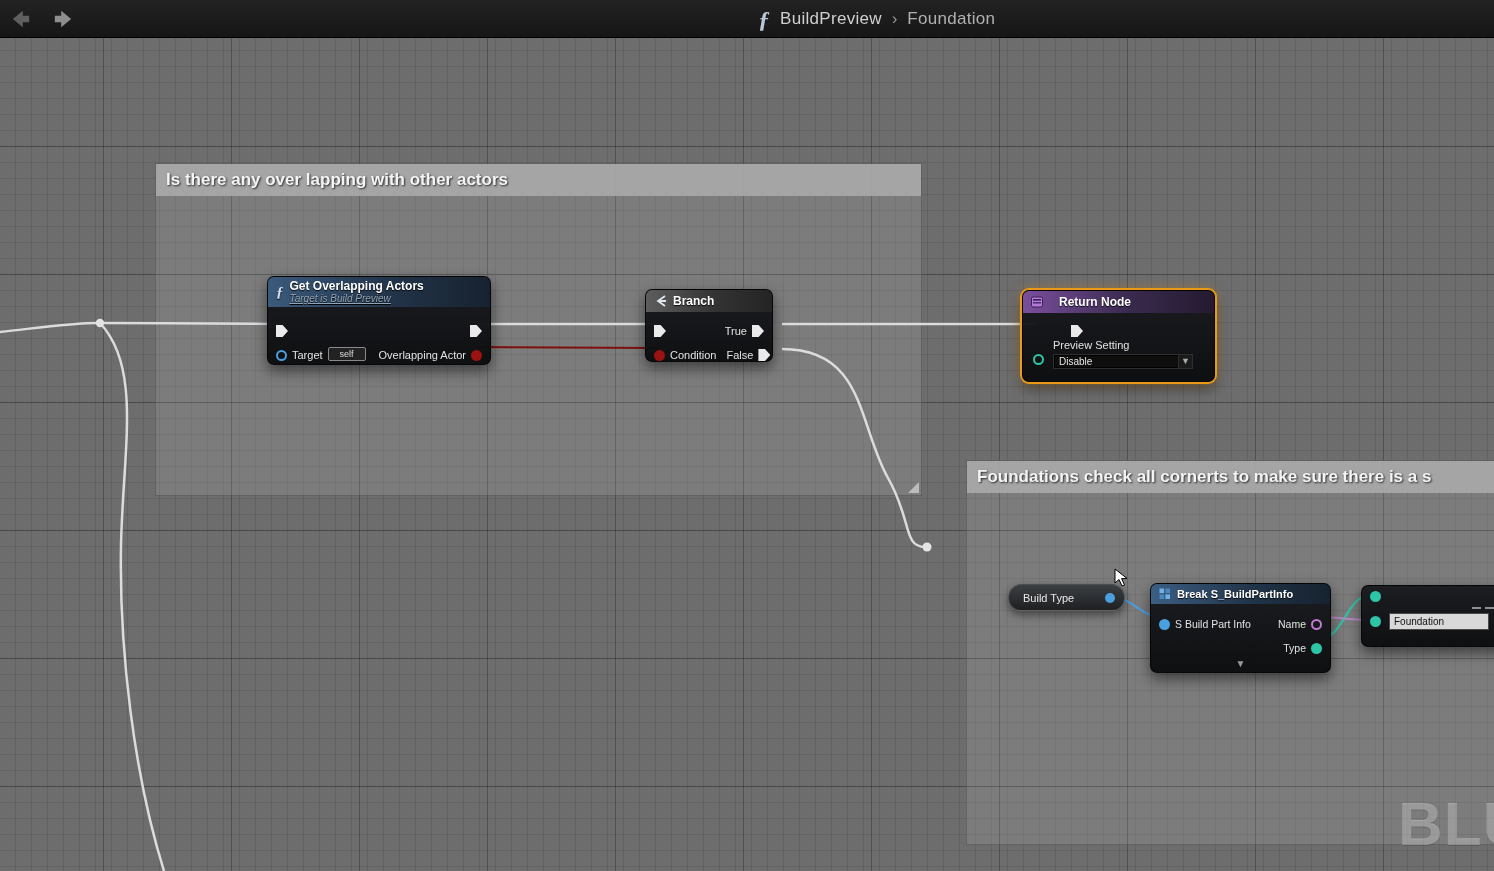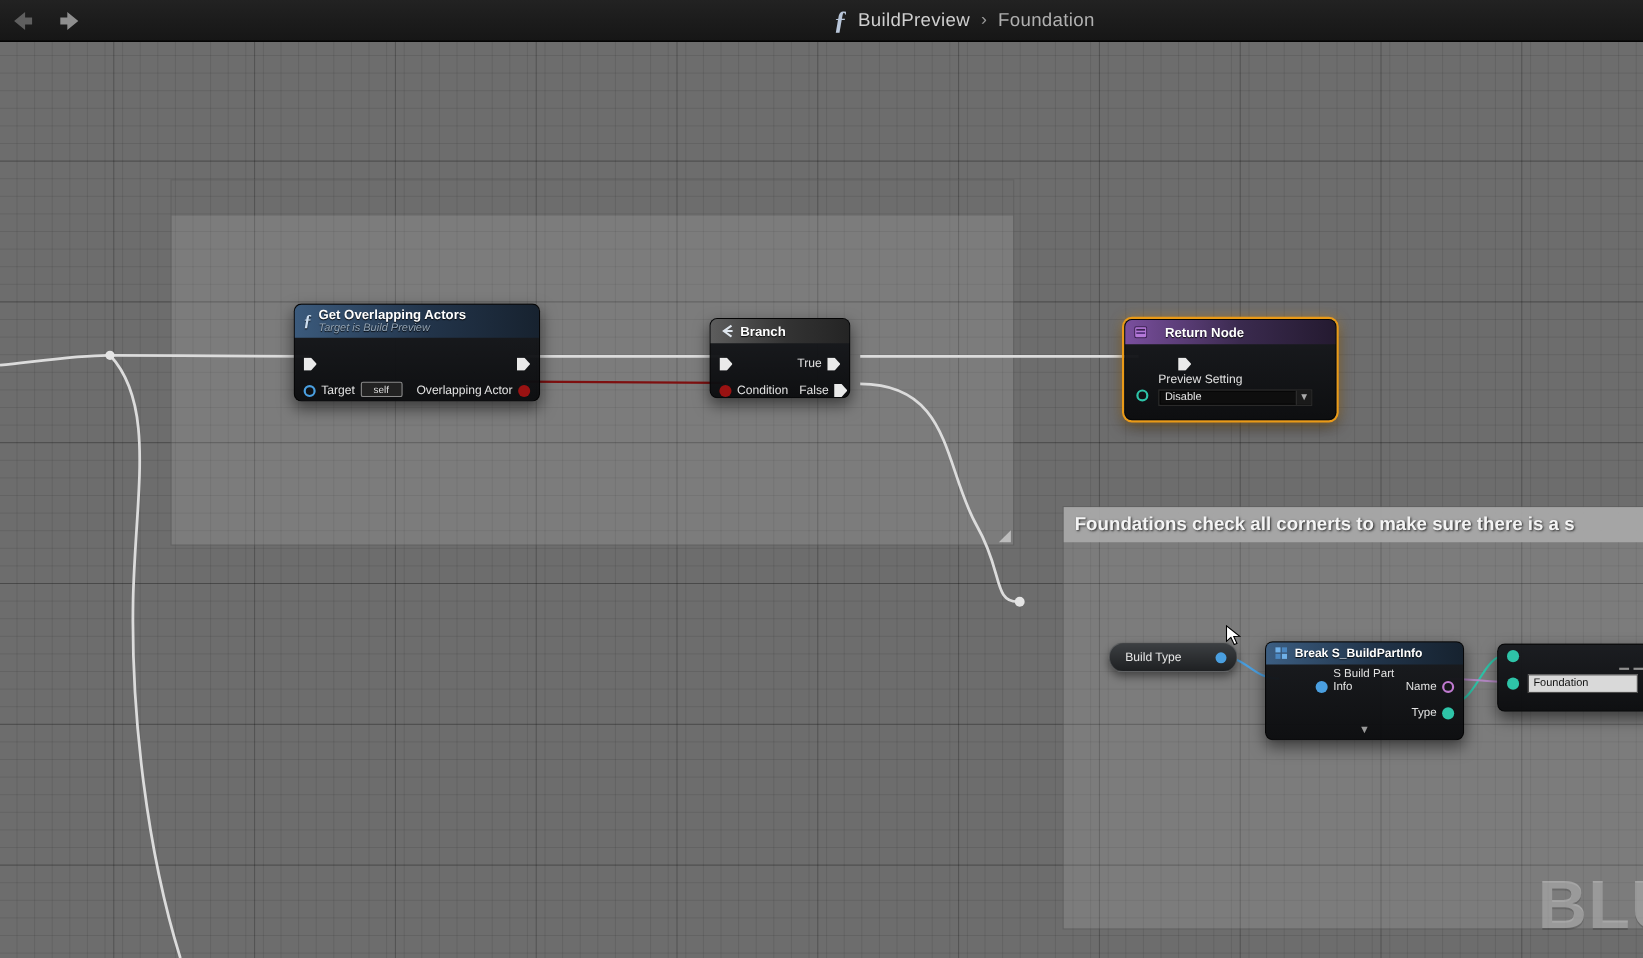--- a/index.html
+++ b/index.html
@@ -65,21 +65,21 @@
     display:flex; align-items:center; gap:6px;
     padding:3px 8px; border-radius:6px 6px 0 0;
     font-weight:bold; font-size:12px; color:#fff;
     text-shadow:0 1px 1px rgba(0,0,0,0.9);
     white-space:nowrap; overflow:hidden;
   }
   .hdr-func   { background:linear-gradient(90deg, #3b5a7c 0%, #22344a 55%, #17222f 100%); }
   .hdr-branch { background:linear-gradient(90deg, #5d5d5d 0%, #333 55%, #242424 100%); }
   .hdr-return { background:linear-gradient(90deg, #7a4f9e 0%, #3a2a4e 55%, #241a30 100%);gap:16px; }
   .hdr-struct { background:linear-gradient(90deg, #3c5e82 0%, #21344a 55%, #16222f 100%); }
-  .hdr-sub { font-weight:normal; font-style:italic; font-size:10px; color:#93a4b4; line-height:11px; }
+  .hdr-sub { font-weight:normal; font-style:italic; font-size:10px; color:#93a4b4; line-height:11px;text-decoration:underline; }
   .hdr-title { line-height:13px; }
 
   .prow { display:flex; align-items:flex-end; height:24px; padding:0 8px; gap:5px; font-size:11px; color:#e2e2e2; }
   .spacer { flex:1; }
   .exec { width:12px; height:12px; background:#eaeaea; flex:0 0 auto;
     clip-path:polygon(0 0,55% 0,100% 50%,55% 100%,0 100%); }
   .pin { width:11px; height:11px; border-radius:50%; flex:0 0 auto; }
   .pin.hollow { border:2px solid var(--c); background:transparent; }
   .pin.filled { background:var(--c); }
 
@@ -125,20 +125,21 @@
   #cursor { position:absolute; left:1114px; top:568px; z-index:7; }
 </style>
 </head>
 <body>
 
 <div id="viewport">
 
   <div id="canvas"></div>
 
   <div class="comment" style="left:155px; top:163px; width:767px; height:333px;">
+    <div class="c-title">Is there any over lapping with other actors</div>
     <div class="c-body"></div>
     <div class="resize-handle"></div>
   </div>
 
   <div class="comment" style="left:966px; top:460px; width:600px; height:385px;">
     <div class="c-title">Foundations check all cornerts to make sure there is a s</div>
     <div class="c-body"></div>
   </div>
 
   <div id="watermark">BLU</div>
@@ -240,21 +241,21 @@
     <div class="node-header hdr-struct" style="height:20px; font-size:11px;">
       <svg width="12" height="12" viewBox="0 0 12 12">
         <rect x="0.5" y="0.5" width="4.6" height="4.6" fill="#6fb0e8"></rect>
         <rect x="6.4" y="0.5" width="4.6" height="4.6" fill="#4a86c0"></rect>
         <rect x="0.5" y="6.4" width="4.6" height="4.6" fill="#4a86c0"></rect>
         <rect x="6.4" y="6.4" width="4.6" height="4.6" fill="#6fb0e8"></rect>
       </svg>
       <span class="hdr-title">Break S_BuildPartInfo</span>
     </div>
     <div style="padding-top:2px;">
-      <div class="prow" style="font-size:10.5px;margin-left:37px;">
+      <div class="prow" style="font-size:10.5px;">
         <span class="pin filled" style="--c:#4a9fe0;"></span>
         <span>S Build Part Info</span>
         <span class="spacer"></span>
         <span>Name</span>
         <span class="pin hollow" style="--c:#c07ad0;"></span>
       </div>
       <div class="prow" style="font-size:10.5px;">
         <span class="spacer"></span>
         <span>Type</span>
         <span class="pin filled" style="--c:#2ec4a8;"></span>

